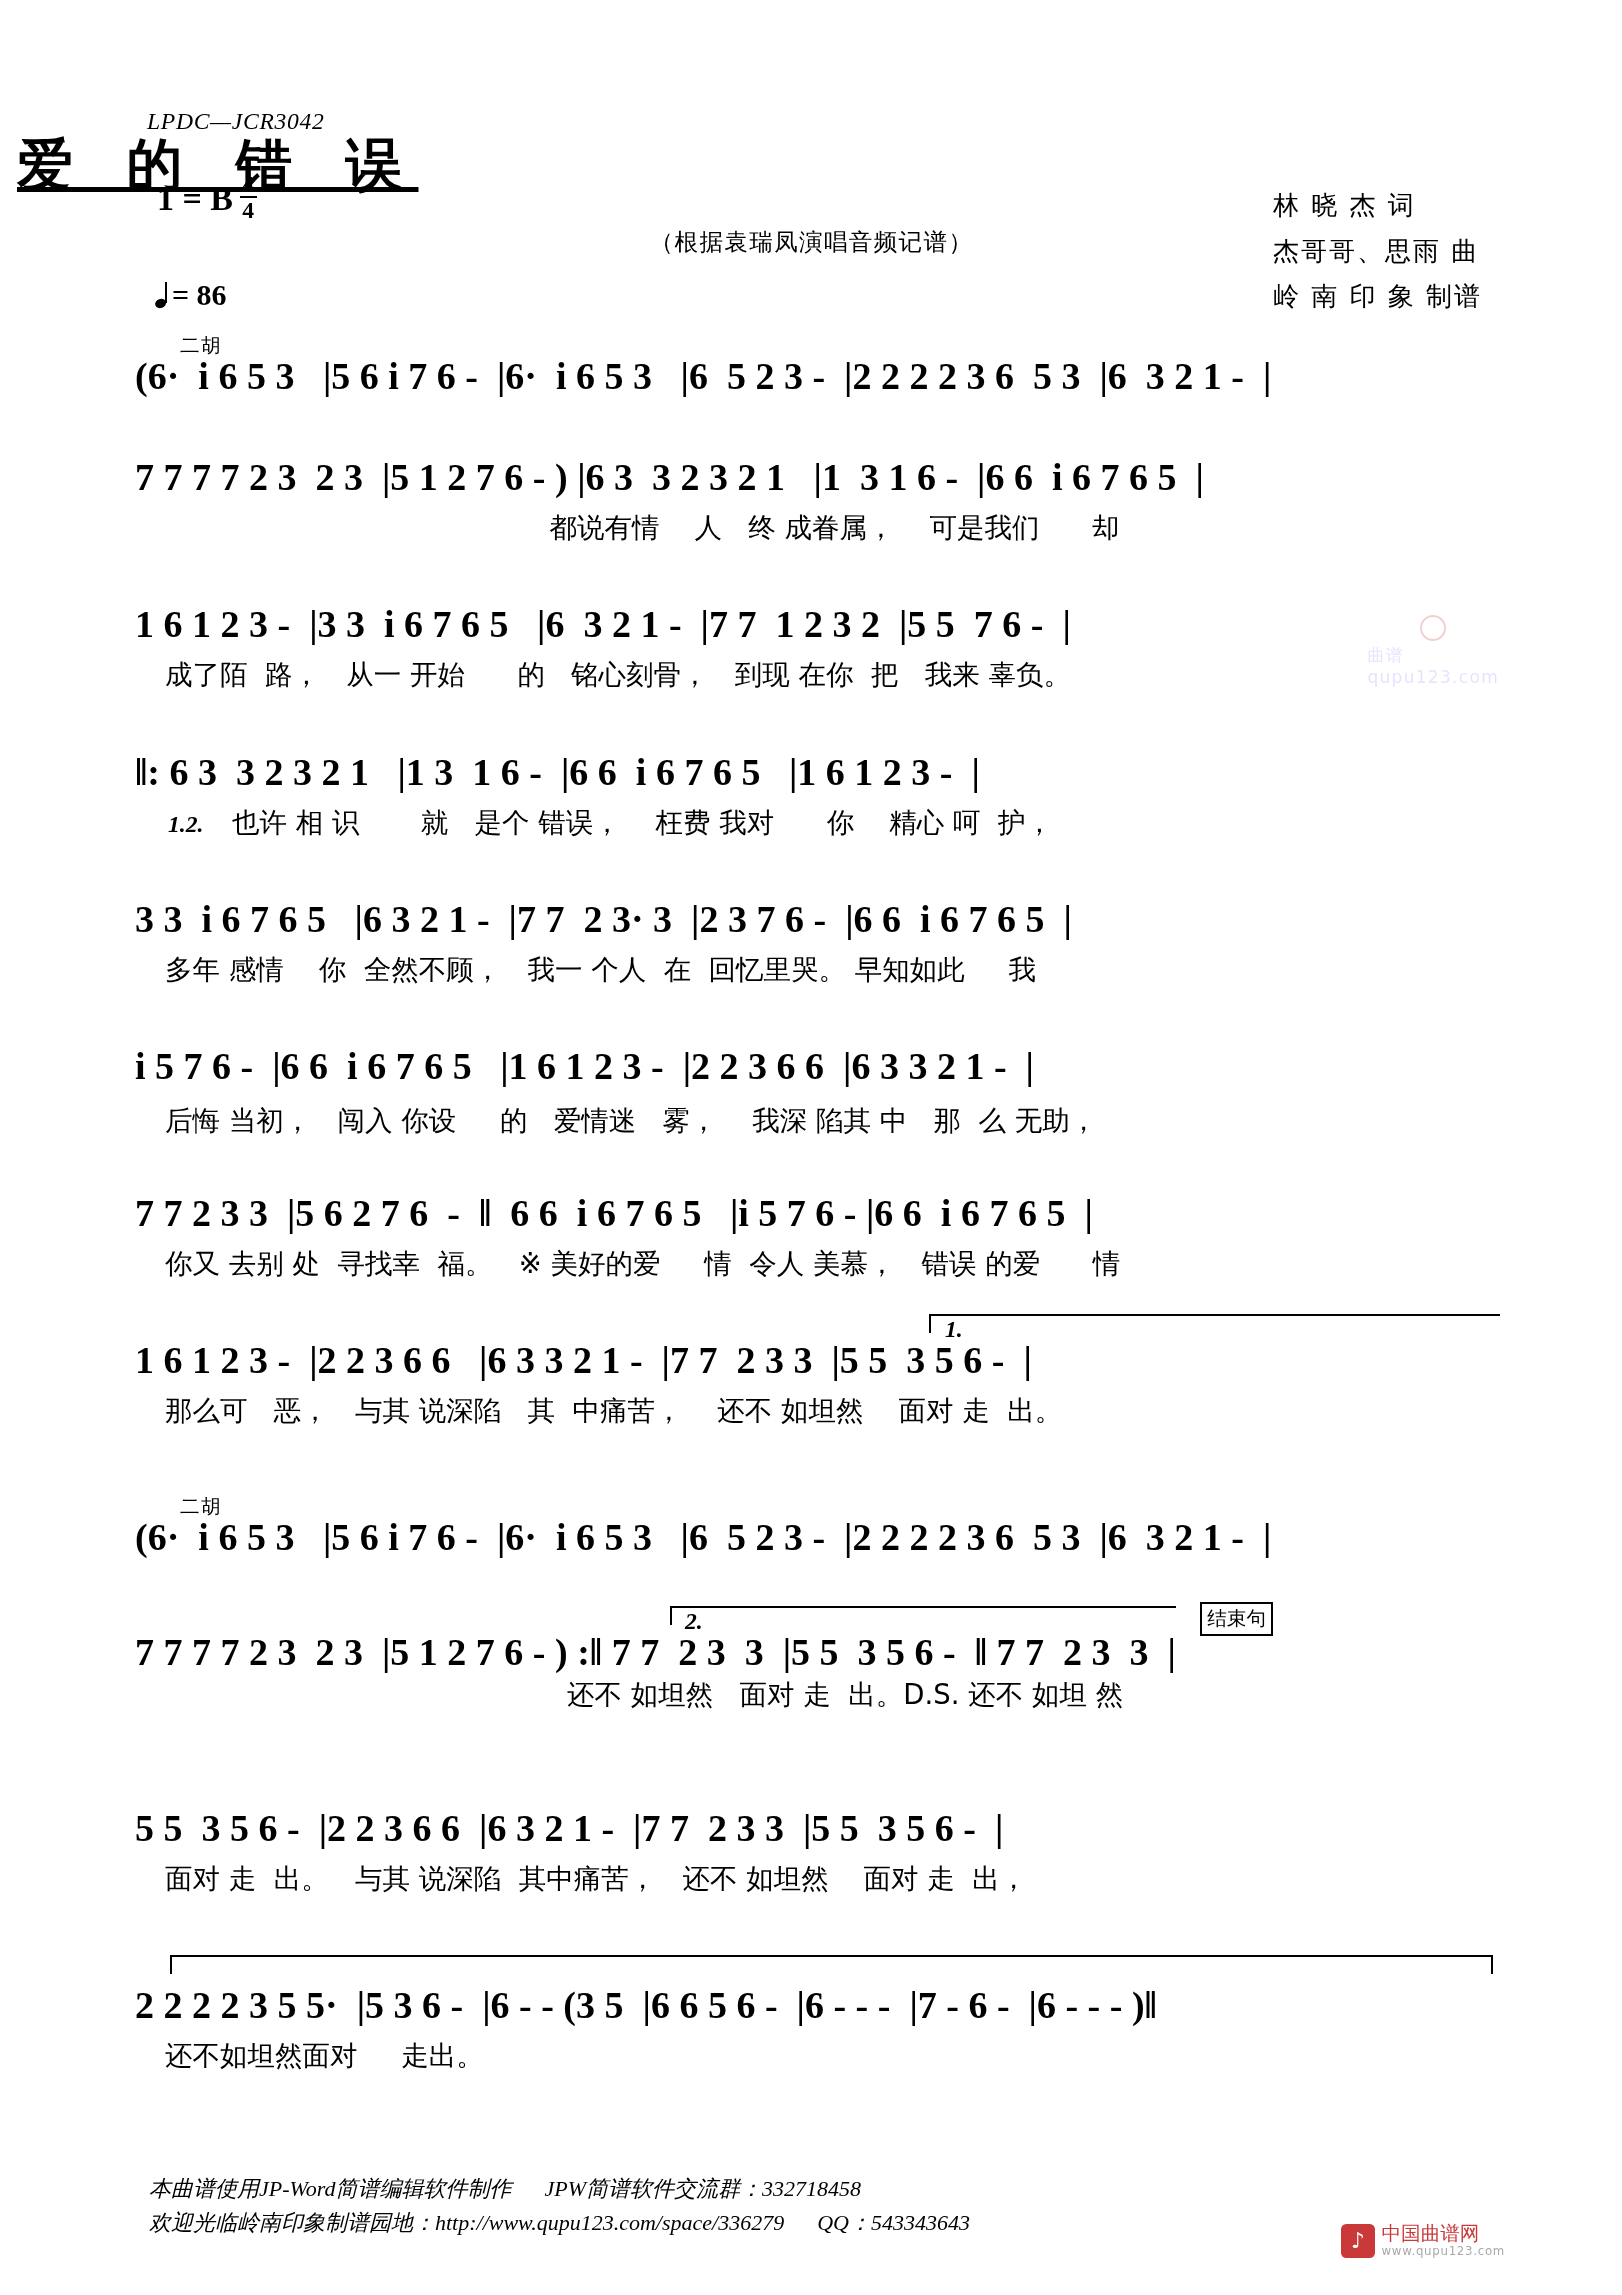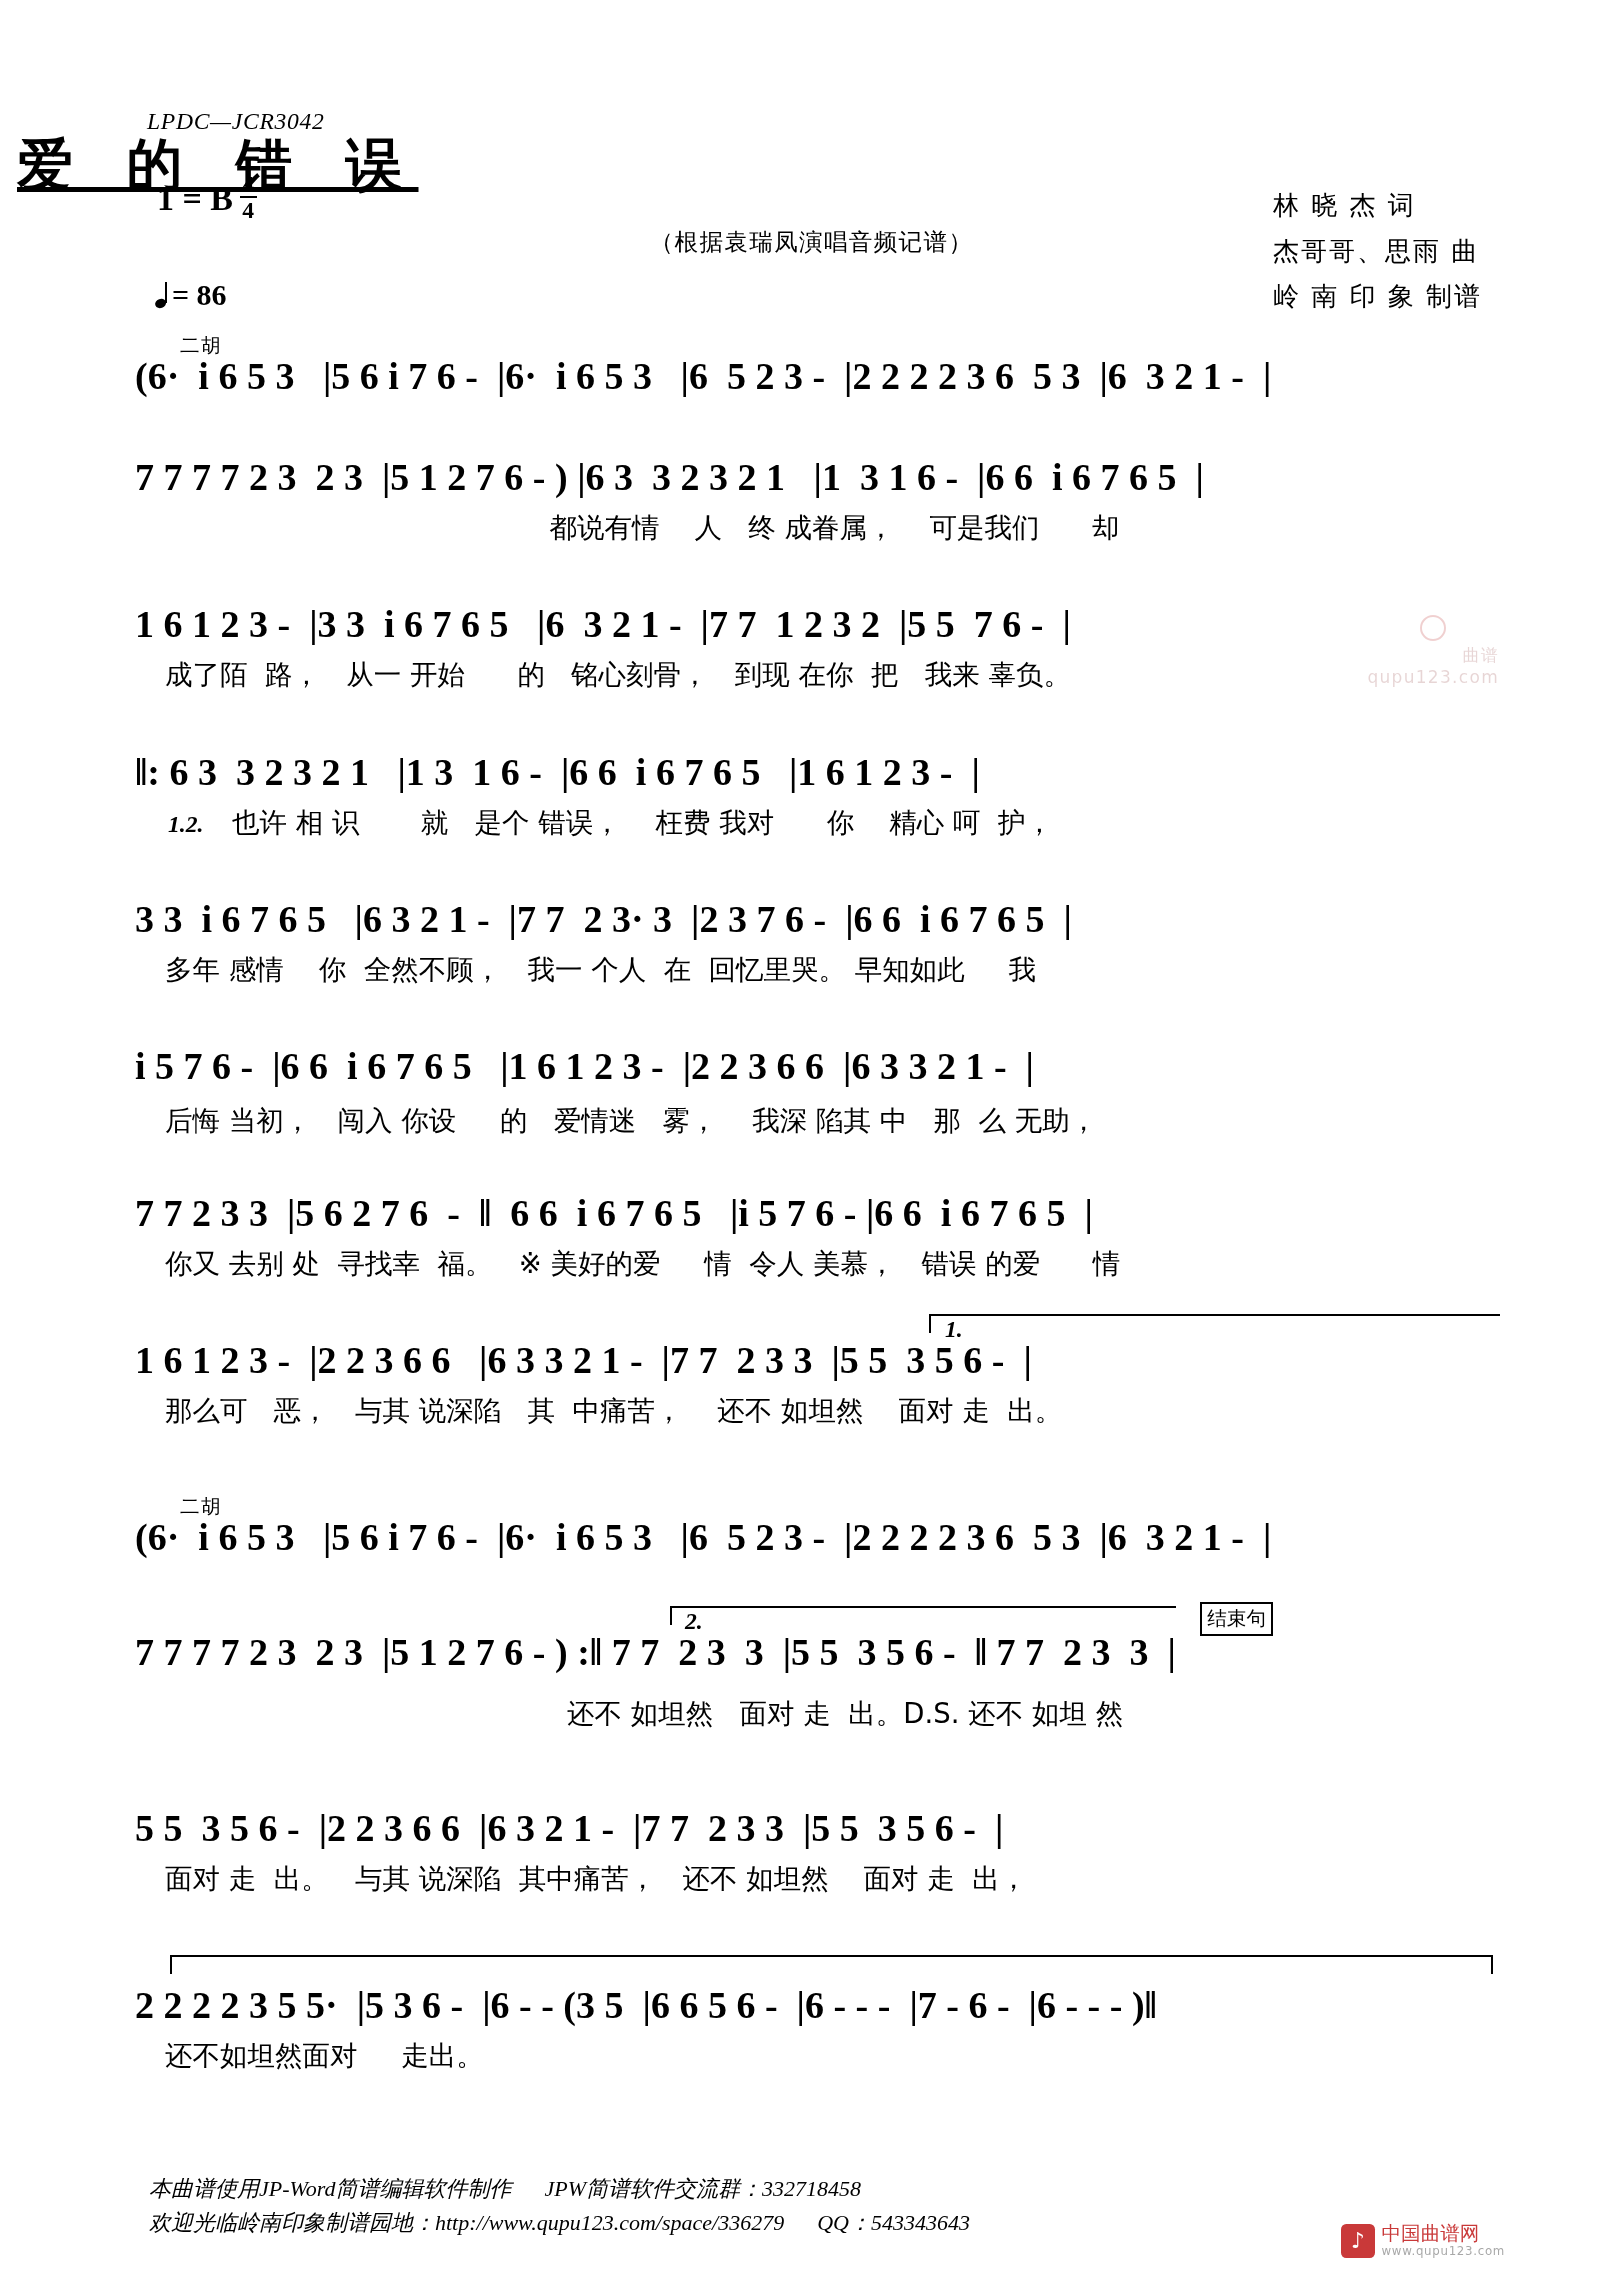--- a/index.html
+++ b/index.html
@@ -189,24 +189,24 @@
     line-height: 1.55;
   }
   .footer .ln { white-space: pre; }
   .watermark-right {
     position: absolute;
     right: 124px;
     top: 615px;
     opacity: 0.18;
     font-family: "DejaVu Sans", sans-serif;
     font-size: 17px;
-    color: #7f1d1d;
+    color: #8b5cf6;
     letter-spacing: 1.3px;
     transform: rotate(0deg);
-    text-align: right;
+    text-align: left;
     line-height: 1.3;
   }
   .wm-circle {
     display: block;
     margin: 0 auto 2.6px auto;
     width: 22px; height: 22px;
     border: 2px solid #b00000;
     border-radius: 50%;
   }
   .logo {
@@ -318,21 +318,21 @@
   <div class="system" style="top:1518px;">
     <span class="erhu-label" style="left:164px; top:-25px;">二胡</span>
     <div class="notes">(6·  i 6 5 3   |5 6 i 7 6 -  |6·  i 6 5 3   |6  5 2 3 -  |2 2 2 2 3 6  5 3  |6  3 2 1 -  |</div>
   </div>
 
   <div class="system" style="top:1633px;">
     <div class="bracket" style="left:654px; top:-27.5px; width:504px;"></div>
     <span class="ending-num" style="left:669px; top:-25px;">2.</span>
     <span class="end-tag" style="left:1184px; top:-31px;">结束句</span>
     <div class="notes">7 7 7 7 2 3  2 3  |5 1 2 7 6 - ) :‖ 7 7  2 3  3  |5 5  3 5 6 -  ‖ 7 7  2 3  3  |</div>
-    <div class="lyrics" style="margin-top:23px;">                                              还不 如坦然   面对 走  出。D.S. 还不 如坦 然</div>
+    <div class="lyrics" style="margin-top:4px;">                                              还不 如坦然   面对 走  出。D.S. 还不 如坦 然</div>
   </div>
 
   <div class="system" style="top:1809px;">
     <div class="notes">5 5  3 5 6 -  |2 2 3 6 6  |6 3 2 1 -  |7 7  2 3 3  |5 5  3 5 6 -  |</div>
     <div class="lyrics" style="margin-top:11.8px;">面对 走  出。   与其 说深陷  其中痛苦，   还不 如坦然    面对 走  出，</div>
   </div>
 
   <div class="system" style="top:1986px;">
     <div class="bracket" style="left:154px; top:-31px; width:1319px; border-right:2px solid #000; border-left:2px solid #000;"></div>
     <div class="notes">2 2 2 2 3 5 5·  |5 3 6 -  |6 - - (3 5  |6 6 5 6 -  |6 - - -  |7 - 6 -  |6 - - - )‖</div>

